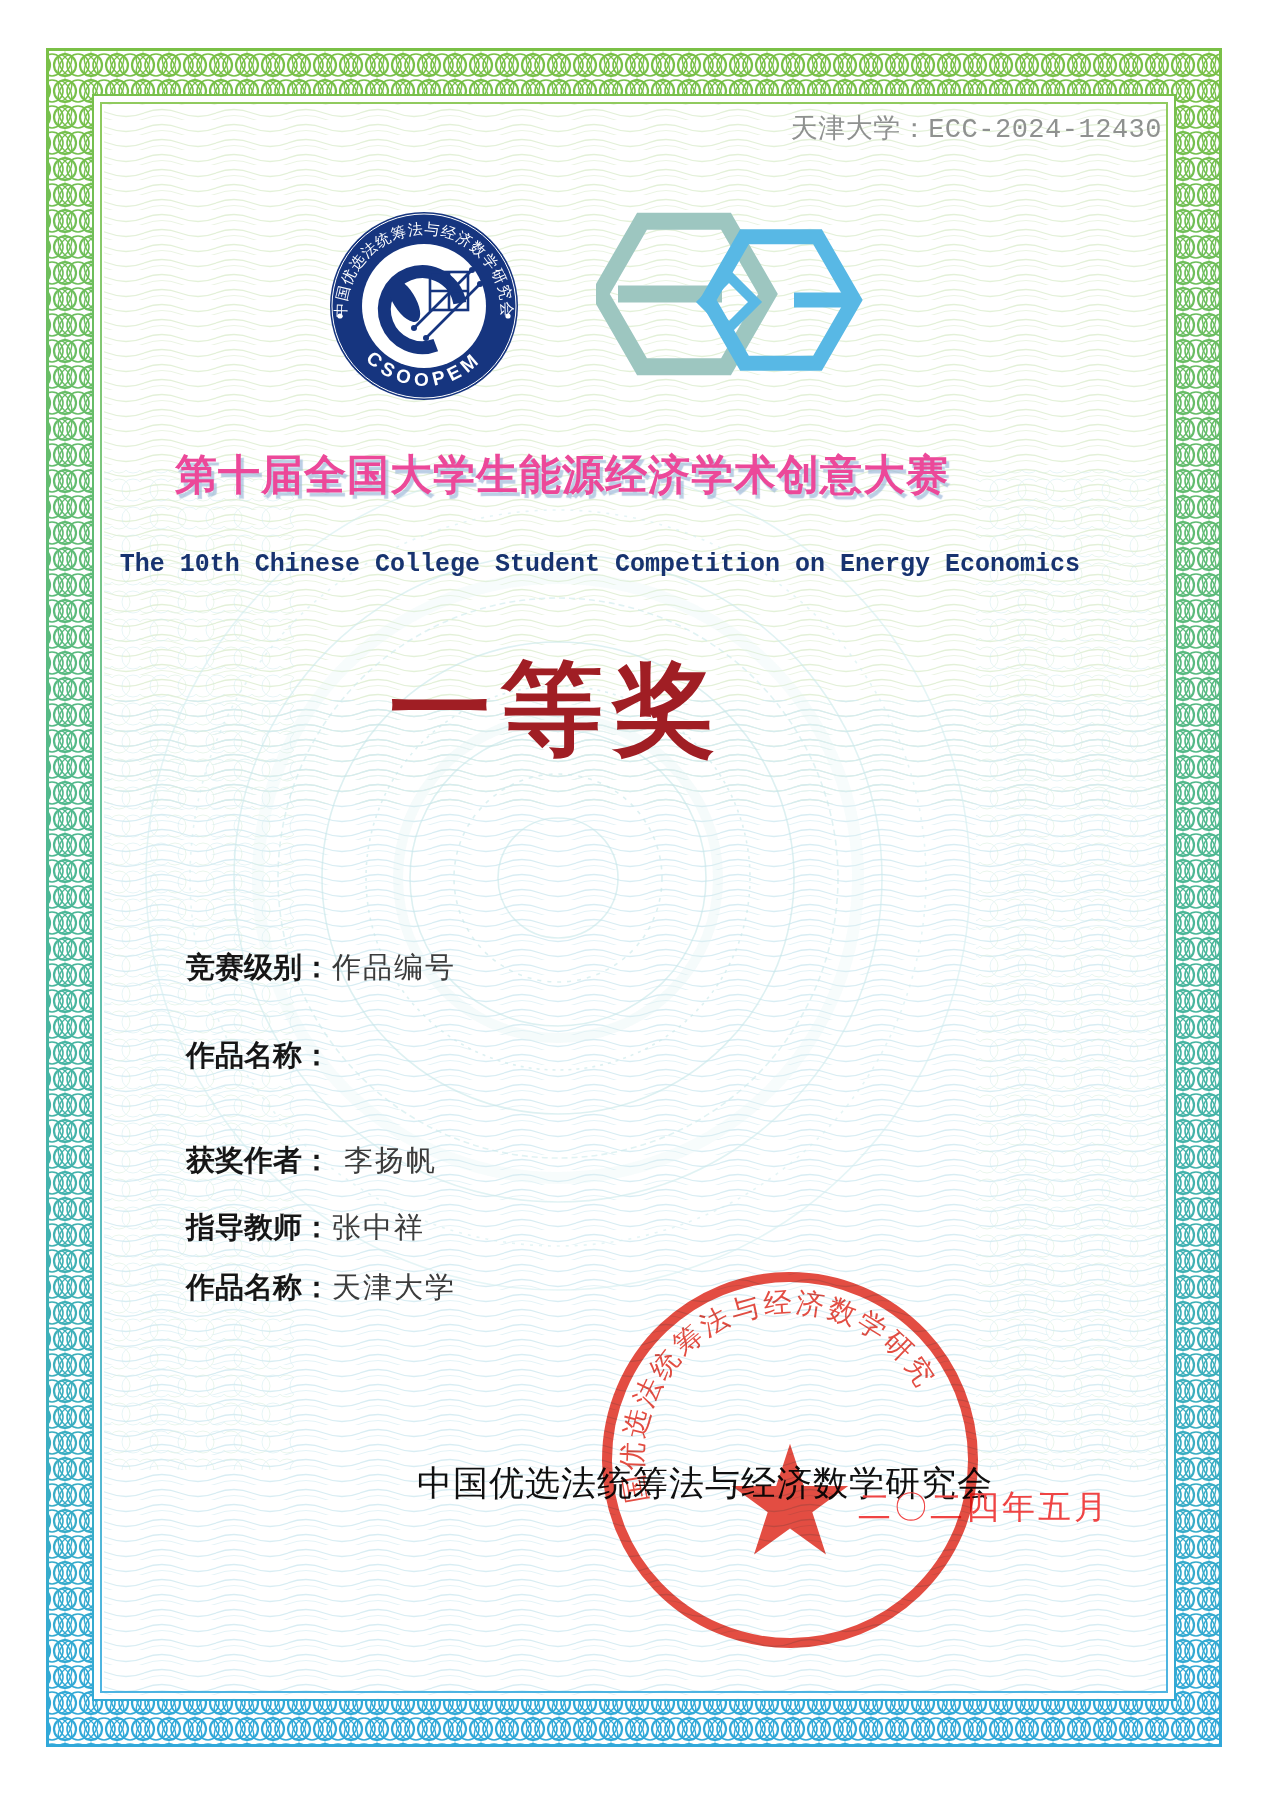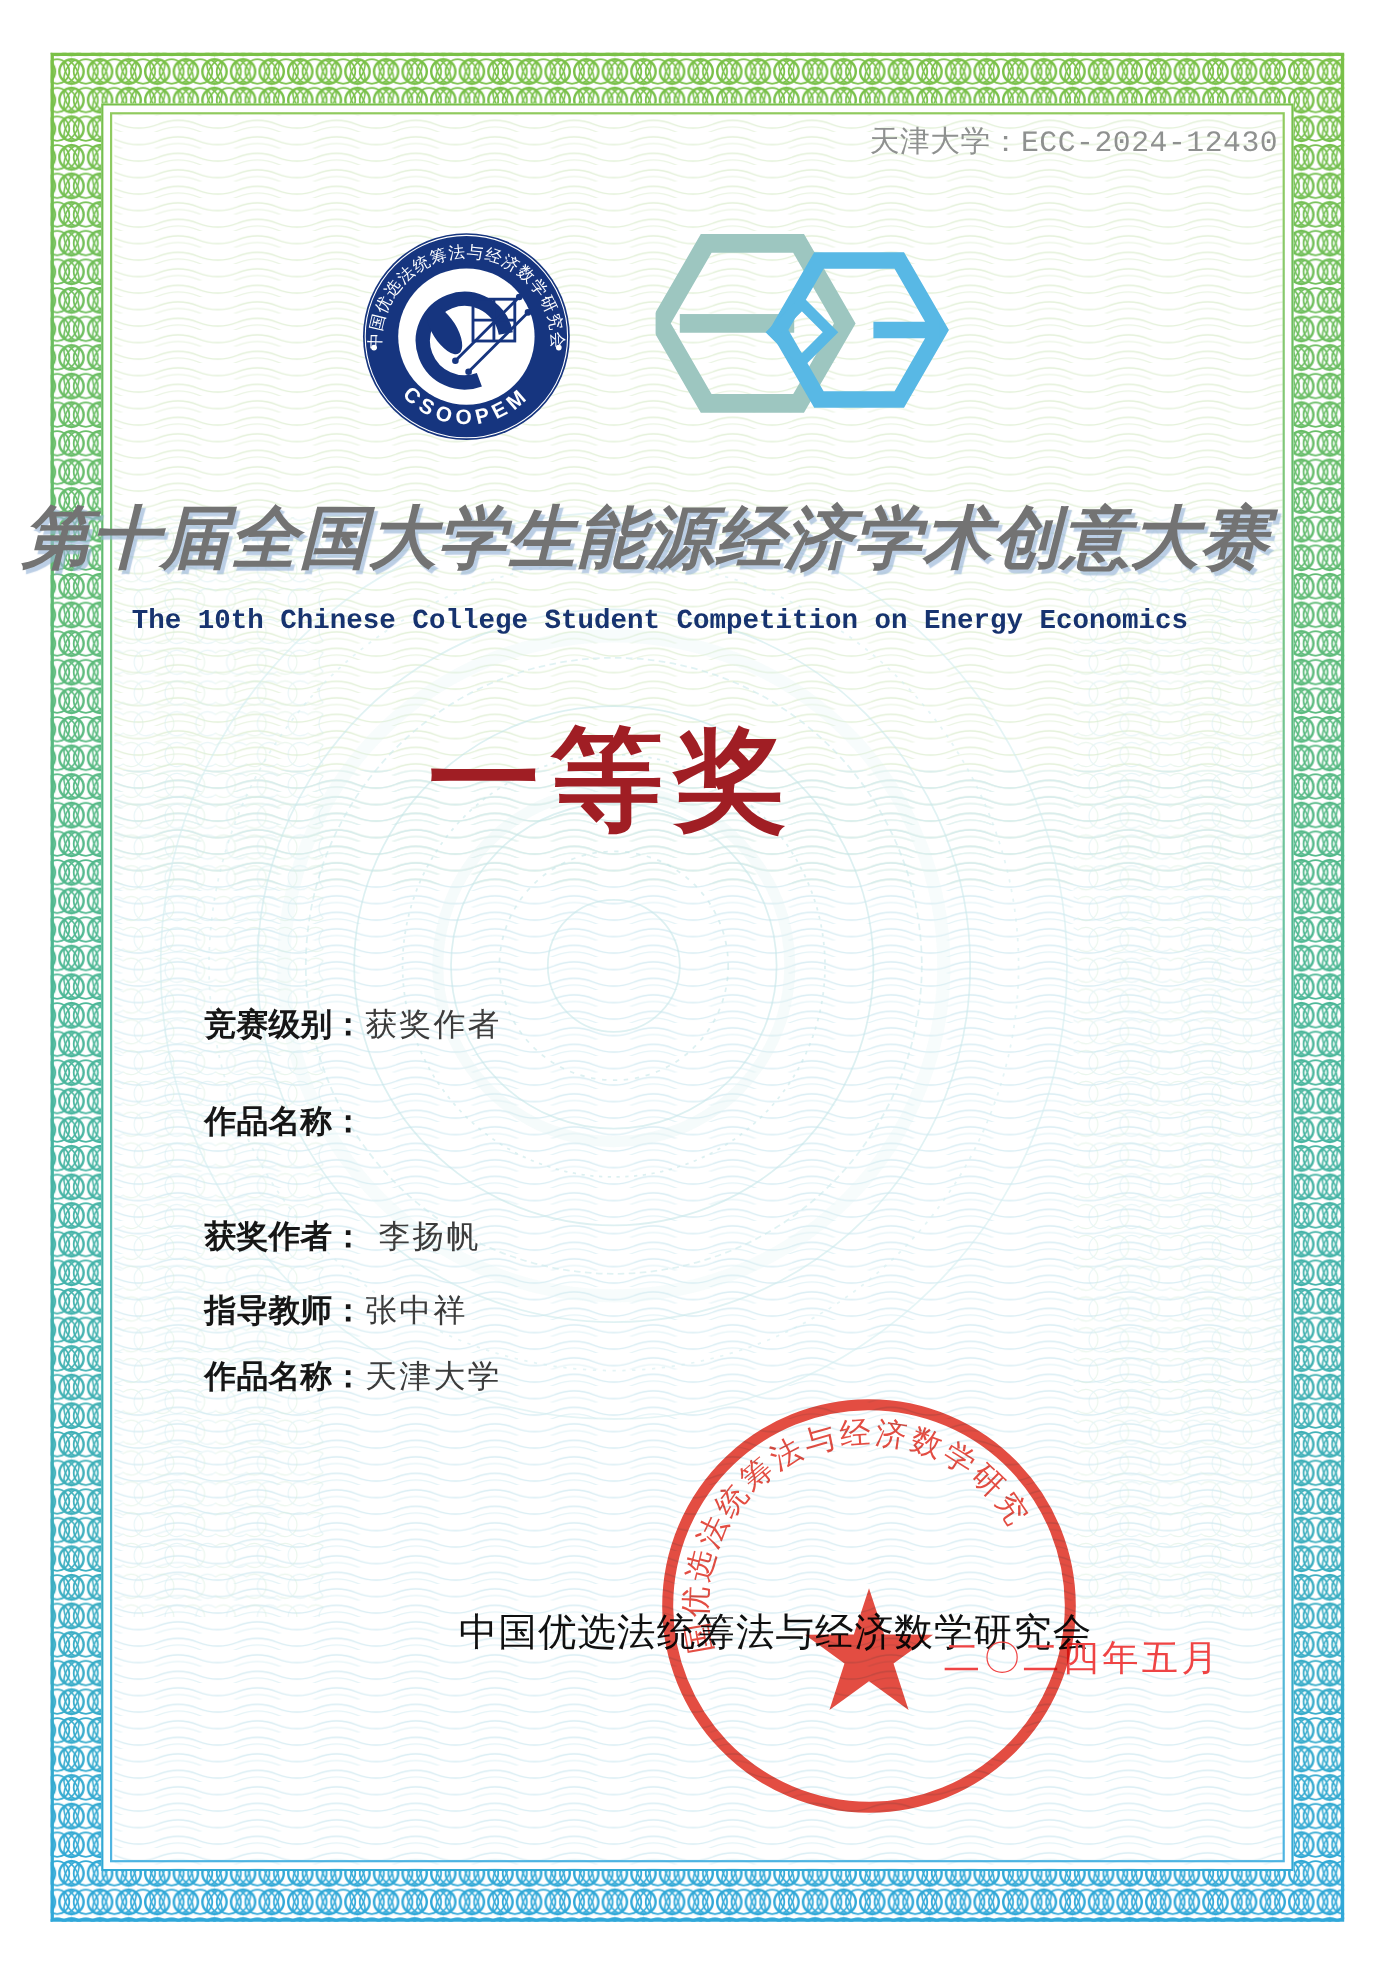--- a/index.html
+++ b/index.html
@@ -17,36 +17,35 @@
     font-family:"Liberation Mono","DejaVu Sans Mono",monospace;
     font-size:27px;color:#8f9190;letter-spacing:0.5px;white-space:nowrap;
   }
   
   #csoopem-logo{left:328px;top:208px;z-index:4;}
   #ecc-logo{left:596px;top:204px;z-index:4;}
   
   .title-cn{
     left:20px;top:447px;width:1084px;text-align:center;z-index:4;
     font-family:"Liberation Sans","DejaVu Sans",sans-serif;
-    font-size:62px;font-weight:bold;color:#737373;letter-spacing:1px;white-space:nowrap;
+    font-size:42px;font-weight:bold;color:#ec4899;letter-spacing:1px;white-space:nowrap;
     text-shadow:3px 4px 1px rgba(150,180,215,0.65);
-    font-style:italic;
   }
   .title-en{
     left:0px;top:550px;width:1080px;text-align:right;z-index:4;
     font-family:"Liberation Mono","DejaVu Sans Mono",monospace;
     font-size:25px;font-weight:bold;color:#17336f;white-space:nowrap;
   }
   .award{
     left:0px;top:642px;width:1114px;text-align:center;z-index:4;
     font-family:"Liberation Sans","DejaVu Sans",sans-serif;
     font-size:102px;font-weight:bold;color:#a01e24;letter-spacing:10px;white-space:nowrap;
   }
   
-  .field-row{left:186px;z-index:4;display:flex;align-items:flex-start;white-space:nowrap;}
+  .field-row{left:186px;z-index:4;display:flex;align-items:flex-start;white-space:nowrap;margin-top:36px;}
   .field-label{
     font-family:"Liberation Sans","DejaVu Sans",sans-serif;
     font-weight:bold;font-size:29px;color:#161616;width:146px;flex:none;
   }
   .field-value-cn{font-size:29px;color:#3c3c3c;letter-spacing:2px;}
   .field-value-en{
     font-family:"Liberation Mono","DejaVu Sans Mono",monospace;
     font-size:25px;color:#2d2d2d;line-height:1.72;padding-top:2px;white-space:nowrap;
   }
   #row-level{top:912px;}
@@ -182,21 +181,21 @@
   <rect x="198" y="88.5" width="60" height="15" fill="#58b8e5"></rect>
 </svg>
 
 <div class="abs title-cn">第十届全国大学生能源经济学术创意大赛</div>
 <div class="abs title-en">The 10th Chinese College Student Competition on Energy Economics</div>
 
 <div class="abs award">一等奖</div>
 
 <div class="abs field-row" id="row-level">
   <span class="field-label">竞赛级别：</span>
-  <span class="field-value-cn">获奖作者</span>
+  <span class="field-value-cn">作品编号</span>
 </div>
 
 <div class="abs field-row" id="row-work">
   <span class="field-label">作品名称：</span>
 </div>
 
 <div class="abs field-row" id="row-author">
   <span class="field-label">获奖作者：</span>
   <span class="field-value-cn">李扬帆</span>
 </div>

